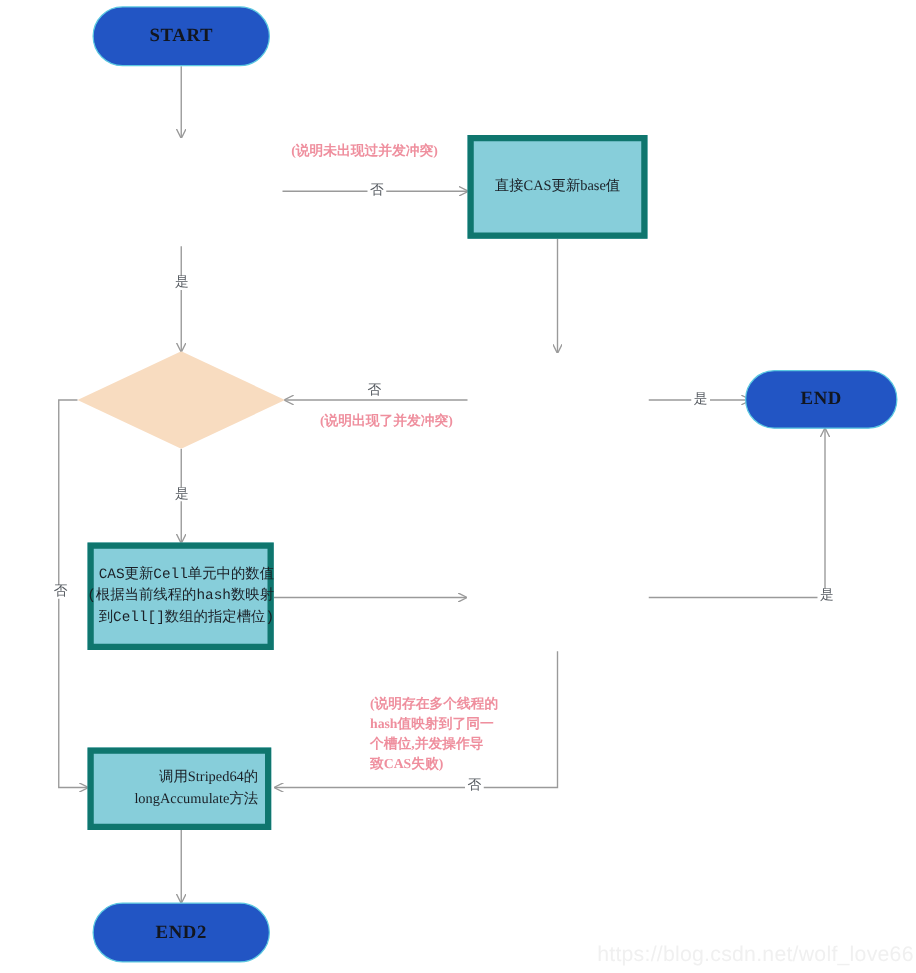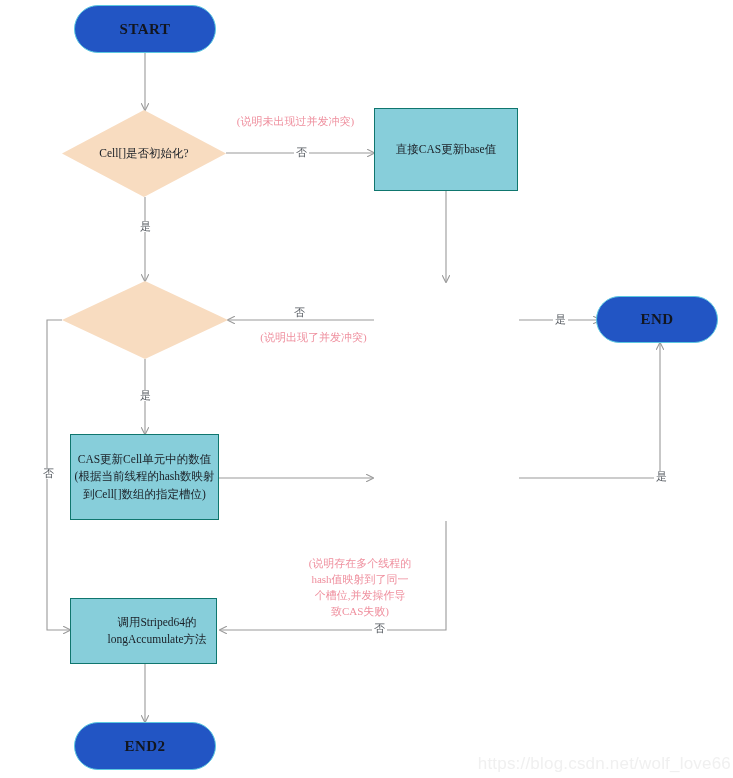--- a/index.html
+++ b/index.html
@@ -21,36 +21,36 @@
     top: 0;
     width: 733px;
     height: 778px;
   }
   .node {
     position: absolute;
     box-sizing: border-box;
     display: flex;
     align-items: center;
     justify-content: center;
-    text-align: center;
+    text-align: right;
   }
   
   .terminal {
     background: #2255c4;
     border: 1px solid #5bc8e0;
     border-radius: 26px;
     color: #12161f;
     font-weight: bold;
     font-size: 15px;
     letter-spacing: 0.5px;
   }
   
   .process {
     background: #87ceda;
-    border: 1px solid #0f766e;
+    border: 5px solid #0f766e;
     color: #1a1f26;
     font-size: 11.5px;
     line-height: 1.5;
     padding: 4px 6px;
   }
   .process .line { display: block; white-space: nowrap; }
   
   .decision {
     background: transparent;
     border: none;
@@ -76,22 +76,22 @@
     background: #ffffff;
     padding: 0 2px;
     line-height: 1;
     white-space: nowrap;
   }
   .note {
     position: absolute;
     font-size: 11px;
     color: #ef8f9e;
     line-height: 1.45;
-    text-align: center;
     white-space: nowrap;
+    font-weight: bold;
   }
   .note .line { display: block; }
   .watermark {
     position: absolute;
     right: 2px;
     bottom: 4px;
     font-family: "Liberation Sans", "DejaVu Sans", sans-serif;
     font-size: 17px;
     color: #f0f0f0;
     letter-spacing: 0.2px;
@@ -134,43 +134,37 @@
       <path d="M 62 320 L 47 320 L 47 630 L 70 630"></path>
       
       <path d="M 145 664 L 145 722"></path>
     </g>
   </svg>
 
   <div class="node terminal" style="left:74px; top:5px; width:142px; height:48px;">
     <span>START</span>
   </div>
 
-  <div class="node decision" style="left:62px; top:110px; width:164px; height:87px;">
-    <svg class="dshape" viewBox="0 0 164 87" preserveAspectRatio="none">
-      <polygon points="82,0 164,43.5 82,87 0,43.5" fill="#f8dcc0"></polygon>
-    </svg>
-    <span class="dlabel">Cell[]是否初始化?</span>
-  </div>
 
   <div class="node process" style="left:374px; top:108px; width:144px; height:83px;">
     <span>直接CAS更新base值</span>
   </div>
 
 
   <div class="node decision" style="left:62px; top:281px; width:166px; height:78px;">
     <svg class="dshape" viewBox="0 0 166 78" preserveAspectRatio="none">
       <polygon points="83,0 166,39 83,78 0,39" fill="#f8dcc0"></polygon>
     </svg>
   </div>
 
   <div class="node terminal" style="left:596px; top:296px; width:122px; height:47px;">
     <span>END</span>
   </div>
 
-  <div class="node process" style="left:70px; top:434px; width:149px; height:86px;">
+  <div class="node process" style="left:70px; top:434px; width:149px; height:86px;font-family:Liberation Mono, monospace;">
     <span>
       <span class="line">CAS更新Cell单元中的数值</span>
       <span class="line">(根据当前线程的hash数映射</span>
       <span class="line">到Cell[]数组的指定槽位)</span>
     </span>
   </div>
 
 
   <div class="node process" style="left:70px; top:598px; width:147px; height:66px;padding-left:33px;">
     <span>

